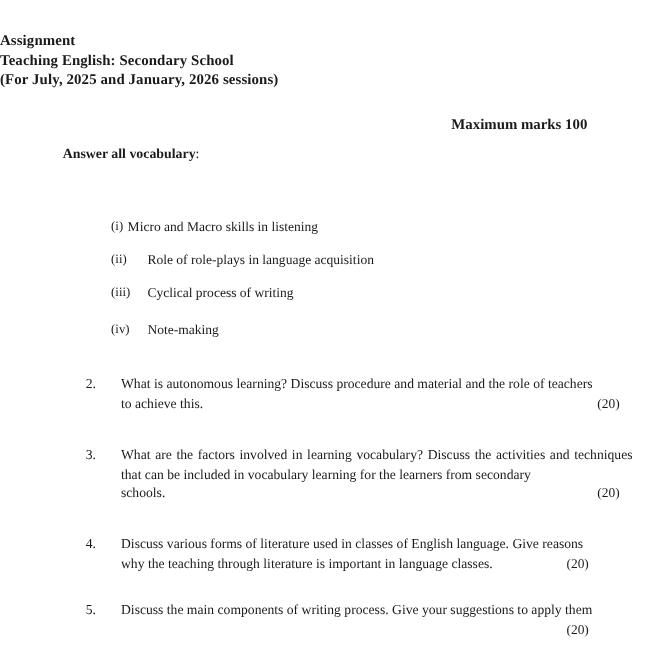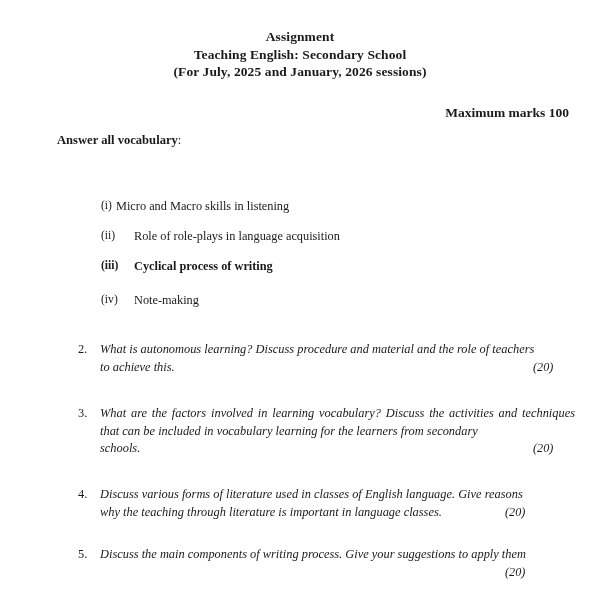--- a/index.html
+++ b/index.html
@@ -22,35 +22,35 @@
     height: 600px;
     box-sizing: border-box;
   }
 
   
   .doc-header {
     position: absolute;
     left: 0;
     top: 28px;
     width: 600px;
-    text-align: center;
+    text-align: left;
   }
   .doc-header .hline {
     font-weight: bold;
     font-size: 13.5px;
     line-height: 17.5px;
     letter-spacing: 0.1px;
     white-space: nowrap;
   }
   .maximum-marks {
     position: absolute;
     left: 0;
     top: 104px;
     width: 600px;
-    padding-right: 31px;
+    padding-right: 66px;
     box-sizing: border-box;
     text-align: right;
     font-weight: bold;
     font-size: 13.5px;
     line-height: 17px;
   }
 
   
   .answer-all {
     position: absolute;
@@ -99,43 +99,42 @@
   .subitem .rn {
     display: inline-block;
     flex: 0 0 auto;
     font-size: 11.6px;
   }
   .subitem .rn.tight { width: 15px; }
   .subitem .rn.wide  { width: 33px; }
   .subitem .stext { flex: 1 1 auto; }
   .si-1 { margin-bottom: 14px; }
   .si-2 { margin-bottom: 14px; }
-  .si-3 { margin-bottom: 18px; font-weight: bold; }
+  .si-3 { margin-bottom: 18px; }
 
   
   .qblock {
     position: absolute;
     left: 78px;
     width: 497px;
   }
   .qnum {
     position: absolute;
     left: 0;
     top: 0;
     width: 22px;
     font-size: 12.4px;
     line-height: 17.5px;
   }
   .qbody {
-    margin-left: 22px;
+    margin-left: 32px;
     text-align: justify;
     text-justify: inter-word;
     font-size: 12.4px;
     line-height: 17.5px;
-    font-style: italic;
   }
   .qbody .lastline {
     text-align: left;
     position: relative;
     display: block;
   }
   .qbody .marks {
     position: absolute;
     top: 0;
     font-size: 12.2px;

